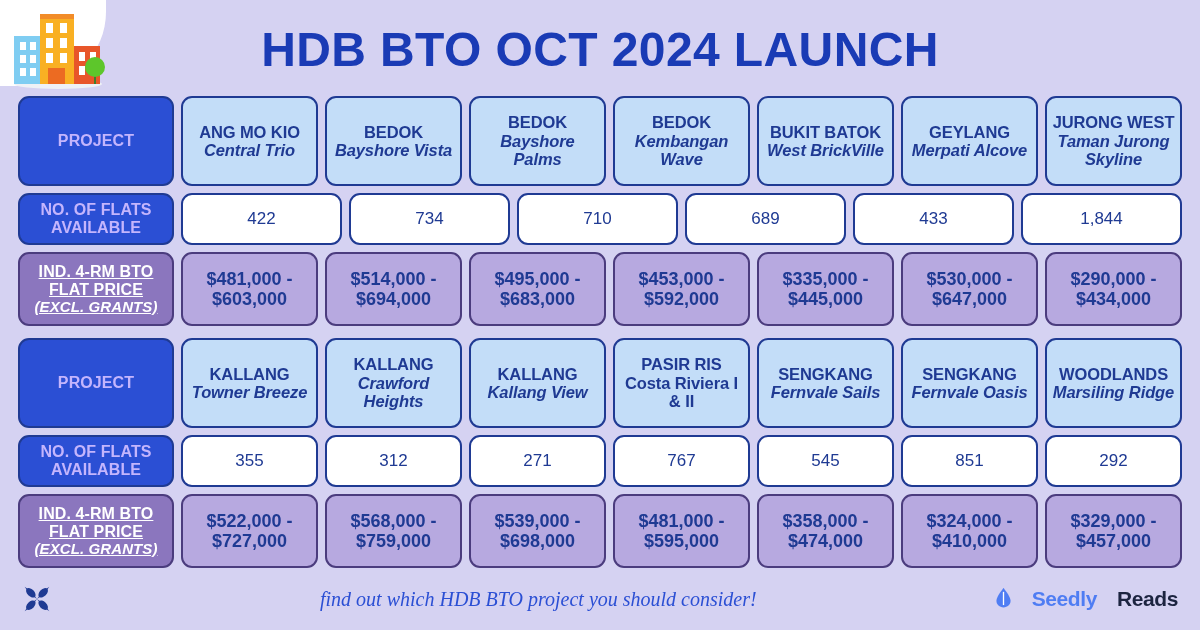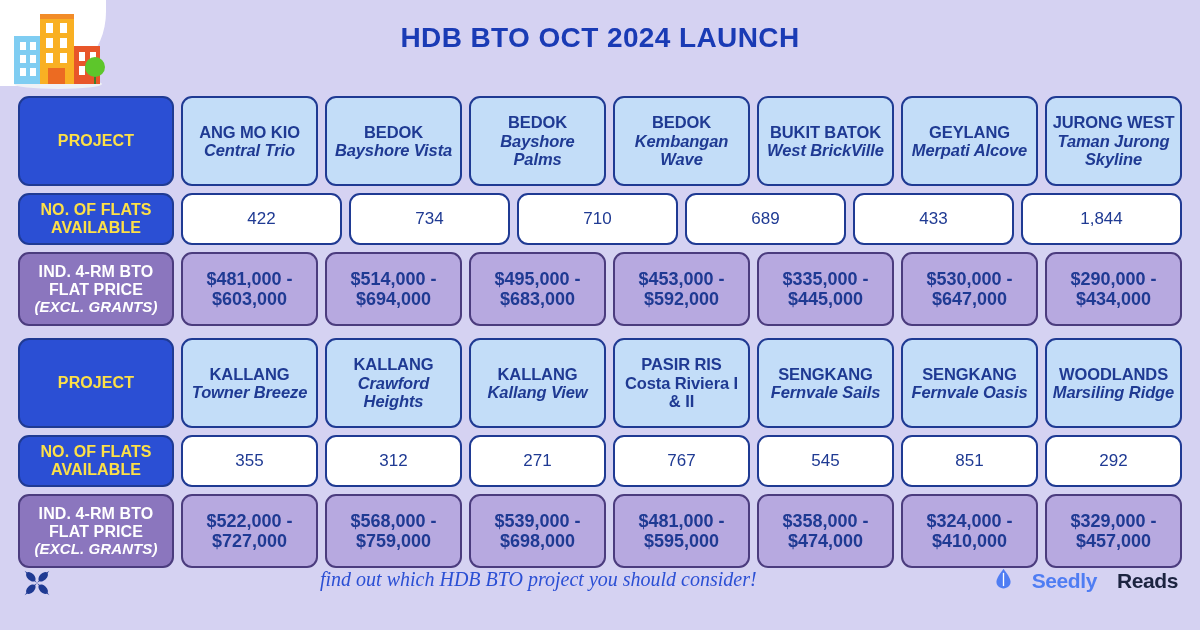--- a/index.html
+++ b/index.html
@@ -35,21 +35,21 @@
     top: 8px;
     width: 96px;
     height: 82px;
   }
 
   .page-title {
     position: absolute;
     left: 0; right: 0;
     top: 22px;
     text-align: center;
-    font-size: 28px;
+    font-size: 48px;
     font-weight: bold;
     color: #1a3bb5;
     letter-spacing: 0.4px;
     font-family: "Liberation Sans", sans-serif;
   }
 
   
   .table-block {
     padding: 0 18px;
     margin-bottom: 12px;
@@ -79,33 +79,34 @@
   }
 
   .c-data {
     flex: 1 1 0;
     min-width: 0;
   }
 
   
   .lbl-blue {
     background: #2b4fd4;
-    color: #fde047;
+    color: #c4b5fd;
     font-weight: bold;
     font-size: 16px;
     letter-spacing: 0.1px;
   }
 
   .lbl-purple {
     background: #8b76be;
     color: #ffffff;
     font-weight: bold;
     font-size: 16px;
     border-color: #4b3c7e;
     letter-spacing: 0.1px;
+    text-decoration: underline;
   }
 
   .lbl-purple .sub {
     font-weight: bold;
     font-style: italic;
     font-size: 15px;
   }
 
   
   .cell-project {
@@ -148,21 +149,21 @@
   .row-count   { height: 52px; }
   .row-price   { height: 74px; }
 
   
   .footer {
     position: absolute;
     left: 0; right: 0;
     bottom: 0;
     height: 62px;
     display: flex;
-    align-items: flex-start;
+    align-items: center;
     padding: 0 22px;
   }
 
   .footer-mark {
     flex: 0 0 60px;
     display: flex;
     align-items: center;
   }
 
   .footer-tagline {

